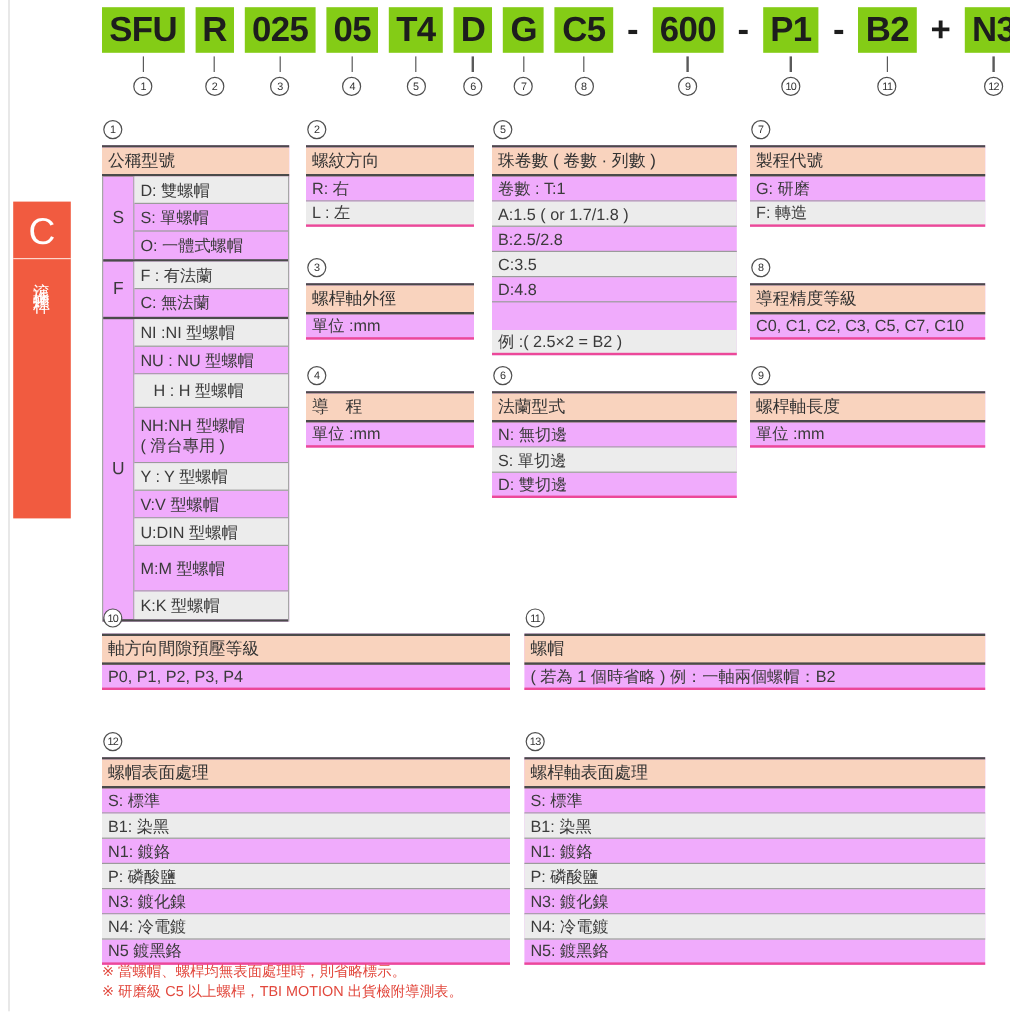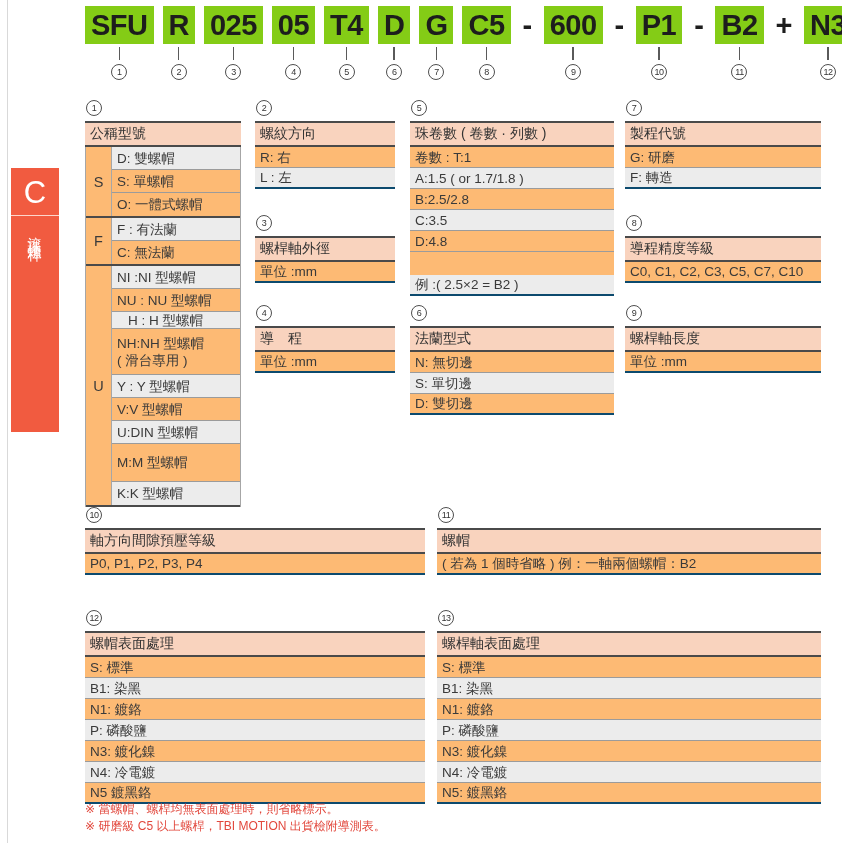--- a/index.html
+++ b/index.html
@@ -21,26 +21,26 @@
   .seg-text.hl{background:#84cc16;padding:0 6px;}
   .seg-text.sep{padding:0 3px;}
   .tick{width:1.5px;height:13px;background:#5a5a5a;margin-top:3px;}
   .circ{width:16px;height:16px;border:1px solid #4f4f4f;border-radius:50%;margin-top:4px;
         display:flex;align-items:center;justify-content:center;font-size:9px;color:#333;
         letter-spacing:-0.5px;box-sizing:border-box;background:#fff;}
 
   
   .tbl-block{position:absolute;}
   .tbl-num{margin:0 0 5px 1px;}
-  .tbl{border-top:2px solid #4a4a4a;box-sizing:border-box;background:#fdba74;}
+  .tbl{border-top:2px solid #4a4a4a;box-sizing:border-box;background:#f0abfc;}
   .tbl-head{background:#f9d3be;border-bottom:2px solid #4a4a4a;height:22px;display:flex;
             align-items:center;padding:0 5px;font-size:14px;font-weight:500;color:#333;}
   .trow{display:flex;align-items:center;padding:0 5px;font-size:13.5px;color:#3a3a3a;
         border-bottom:1px solid #9b9b9b;box-sizing:border-box;white-space:pre-line;line-height:17px;}
-  .trow:last-child{border-bottom:2px solid #0c4a6e;}
+  .trow:last-child{border-bottom:2px solid #ec4899;}
   .shade{background:#ececec;}
 
   
   .groups{border-left:1px solid #a6a6a6;border-right:1px solid #a6a6a6;}
   .group{display:flex;border-bottom:2px solid #4a4a4a;}
   .group-label{width:26px;display:flex;align-items:center;justify-content:center;
                border-right:1px solid #a6a6a6;font-size:14.5px;color:#3a3a3a;box-sizing:border-box;}
   .group-rows{flex:1;min-width:0;}
   .group-rows .trow{border-bottom:1px solid #9b9b9b;}
   .group-rows .trow:last-child{border-bottom:none;}
@@ -156,21 +156,21 @@
               <div class="group-rows">
                 <div class="trow shade" style="height: 23px;">F : 有法蘭</div>
                 <div class="trow" style="height: 23px;">C: 無法蘭</div>
               </div>
             </div>
             <div class="group">
               <div class="group-label">U</div>
               <div class="group-rows">
                 <div class="trow shade" style="height: 23px;">NI :NI 型螺帽</div>
                 <div class="trow" style="height: 23px;">NU : NU 型螺帽</div>
-                <div class="trow shade" style="height: 17px; padding-left: 16px;">H : H 型螺帽</div>
+                <div class="trow shade" style="height: 28px; padding-left: 16px;">H : H 型螺帽</div>
                 <div class="trow" style="height: 46px;">NH:NH 型螺帽
 ( 滑台專用 )</div>
                 <div class="trow shade" style="height: 23px;">Y : Y 型螺帽</div>
                 <div class="trow" style="height: 23px;">V:V 型螺帽</div>
                 <div class="trow shade" style="height: 23px;">U:DIN 型螺帽</div>
                 <div class="trow" style="height: 38px;">M:M 型螺帽</div>
                 <div class="trow shade" style="height: 23px;">K:K 型螺帽</div>
               </div>
             </div>
           </div>

